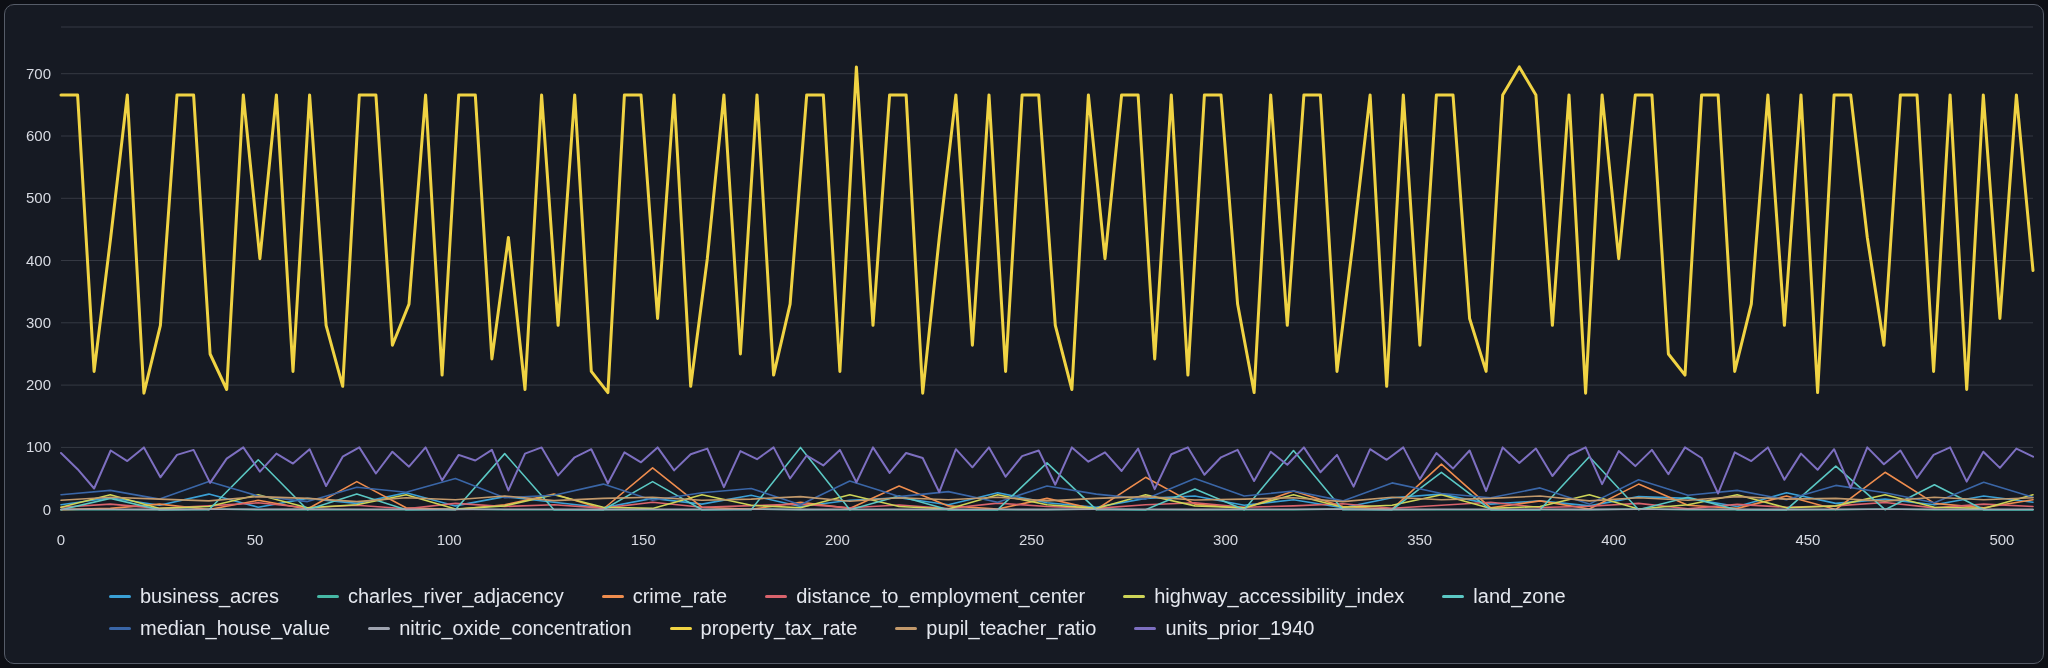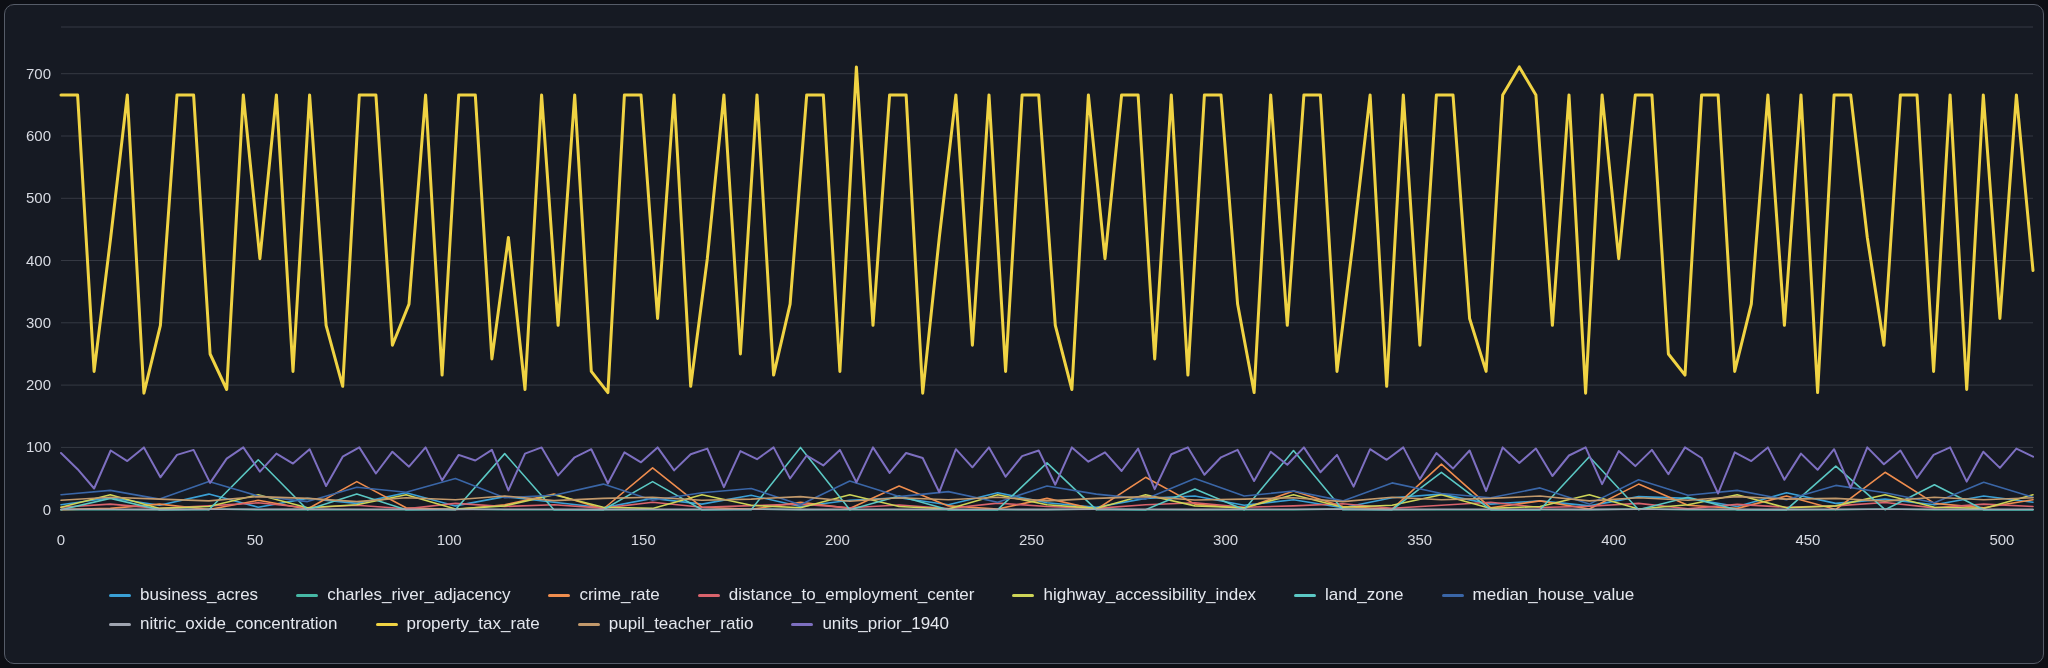--- a/index.html
+++ b/index.html
@@ -4,21 +4,21 @@
 <style>
   html,body{margin:0;padding:0;background:#0d0f15;}
   #root{position:relative;width:2048px;height:668px;background:#0d0f15;font-family:"Liberation Sans",sans-serif;overflow:hidden;}
   .panel{position:absolute;left:4px;top:4px;right:4px;bottom:4px;background:#161a23;border:1px solid #565c68;border-radius:10px;}
   #chart-svg{position:absolute;left:0;top:0;}
   .y-tick-label,.x-tick-label{fill:#d7dae2;font-size:15px;font-family:"Liberation Sans",sans-serif;}
   .gridline{stroke:rgba(216,222,235,0.16);stroke-width:1;}
   .legend{position:absolute;left:104px;top:580px;width:1580px;display:flex;flex-wrap:wrap;column-gap:38px;row-gap:9px;align-items:center;}
   .legend-item{display:flex;align-items:center;gap:9px;cursor:pointer;}
   .legend-swatch{width:22px;height:3px;border-radius:2px;flex:none;}
-  .legend-label{color:#e4e7ee;font-size:17px;white-space:nowrap;}
+  .legend-label{color:#e4e7ee;font-size:20px;white-space:nowrap;}
 </style>
 </head>
 <body>
 
 <div id="root">
   <div class="panel">
     <svg id="chart-svg" width="2038" height="570" viewBox="0 0 2038 570">
         <line x1="56" y1="504.7" x2="2028" y2="504.7" class="gridline"></line>
         <text x="46" y="509.7" text-anchor="end" class="y-tick-label">0</text>
         <line x1="56" y1="442.4" x2="2028" y2="442.4" class="gridline"></line>

